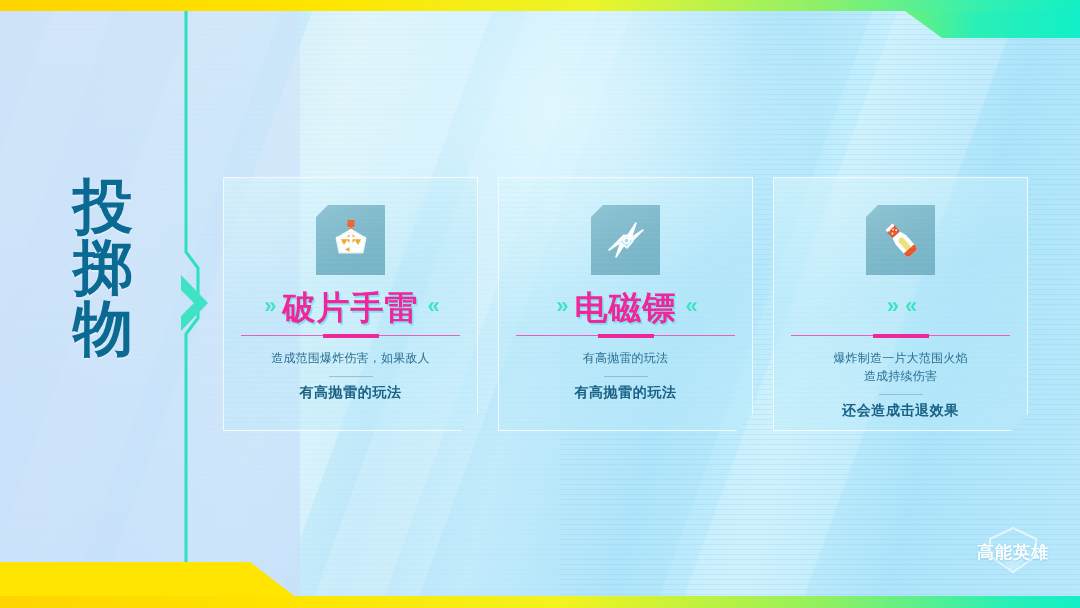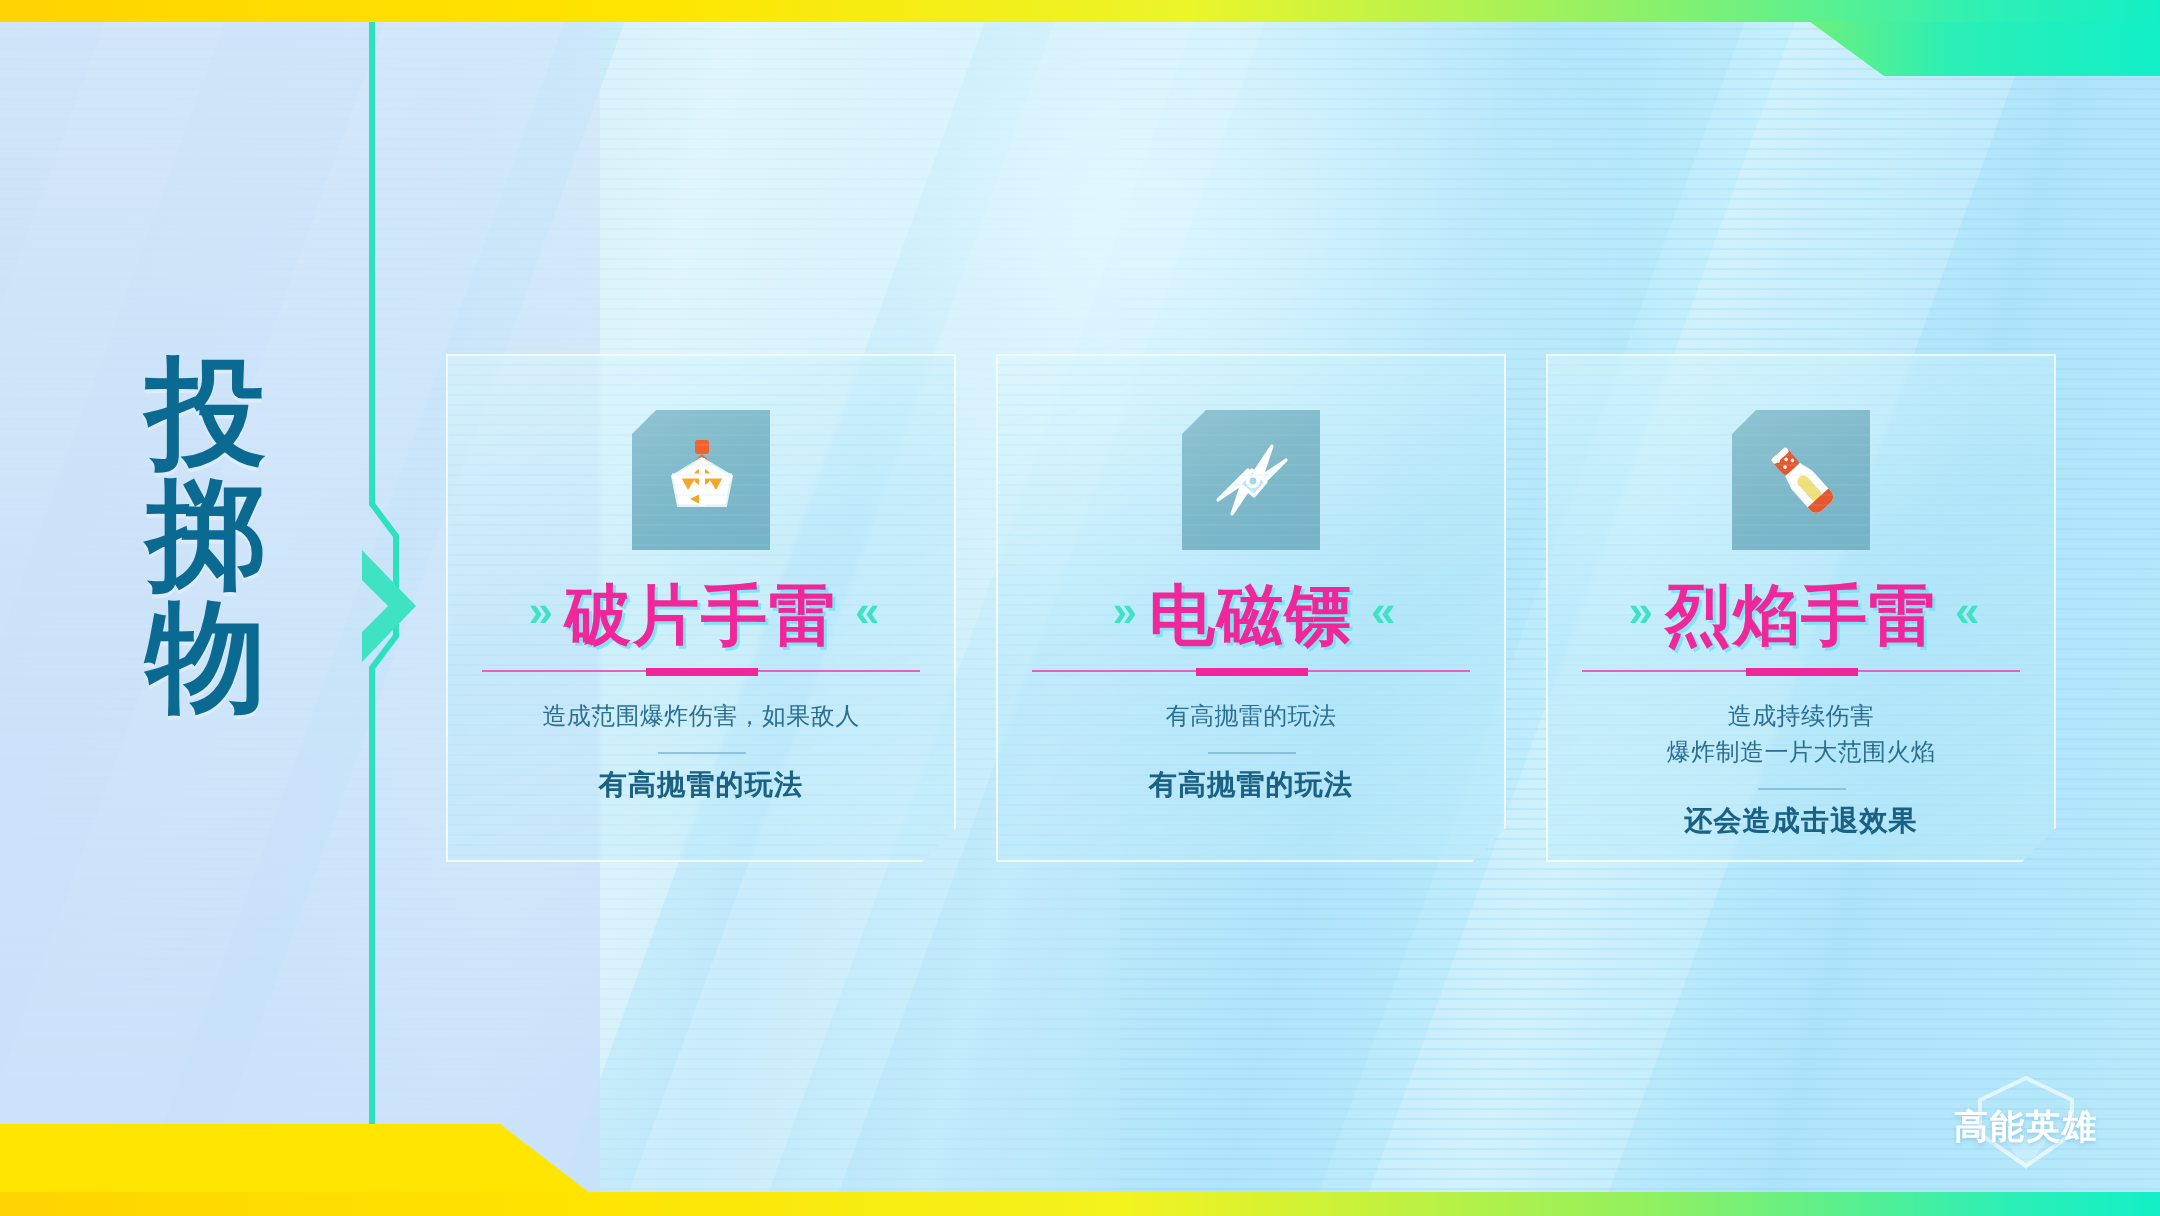--- a/index.html
+++ b/index.html
@@ -178,21 +178,21 @@
   }
   .tagline {
     position:relative; z-index:2;
     margin-top:7px;
     font-size:14px; font-weight:900; color:#1A6184;
     letter-spacing:.6px;
   }
 
   
   .logo {
-    position:absolute; right:18px; bottom:19px; width:98px; height:52px;
+    position:absolute; right:18px; bottom:30px; width:98px; height:52px;
     z-index:8;
     display:flex; align-items:center; justify-content:center;
   }
   .logo-text {
     position:relative; z-index:2;
     color:#ffffff; font-size:17px; font-weight:900; letter-spacing:1px;
     text-shadow:0 1px 2px rgba(90,170,210,.45);
   }
   .logo-mark { position:absolute; inset:0; opacity:.85; }
 </style>
@@ -326,30 +326,29 @@
             <path d="M17 36 L31 36 L31 38 a4 4 0 0 1 -4 4 L21 42 a4 4 0 0 1 -4 -4 Z" fill="#E8562C"></path>
             <circle cx="21.5" cy="9" r="0.9" fill="#FFFFFF"></circle>
             <circle cx="25" cy="11" r="0.9" fill="#FFFFFF"></circle>
             <circle cx="27" cy="13.5" r="0.9" fill="#FFFFFF"></circle>
             <circle cx="22" cy="13.5" r="0.9" fill="#FFFFFF"></circle>
           </g>
         </svg>
       </div>
       <div class="card-title-row">
         <span class="chev">»</span>
-        <span class="card-title">烈焰手雷</span>
         <span class="chev">«</span>
       </div>
       <div class="rule">
         <div class="thin"></div>
           <div class="thick"></div>
       </div>
       <div class="desc">
+        <div>爆炸制造一片大范围火焰</div>
         <div>造成持续伤害</div>
-        <div>爆炸制造一片大范围火焰</div>
       </div>
       <div class="minirule"></div>
       <div class="tagline">还会造成击退效果</div>
     </div>
 
   </div>
 
   <div class="logo">
     <svg class="logo-mark" viewBox="0 0 98 52">
       <path d="M49 2 L72 13 L72 30 L49 46 L26 30 L26 13 Z" fill="none" stroke="#FFFFFF" stroke-width="2" opacity=".75"></path>

